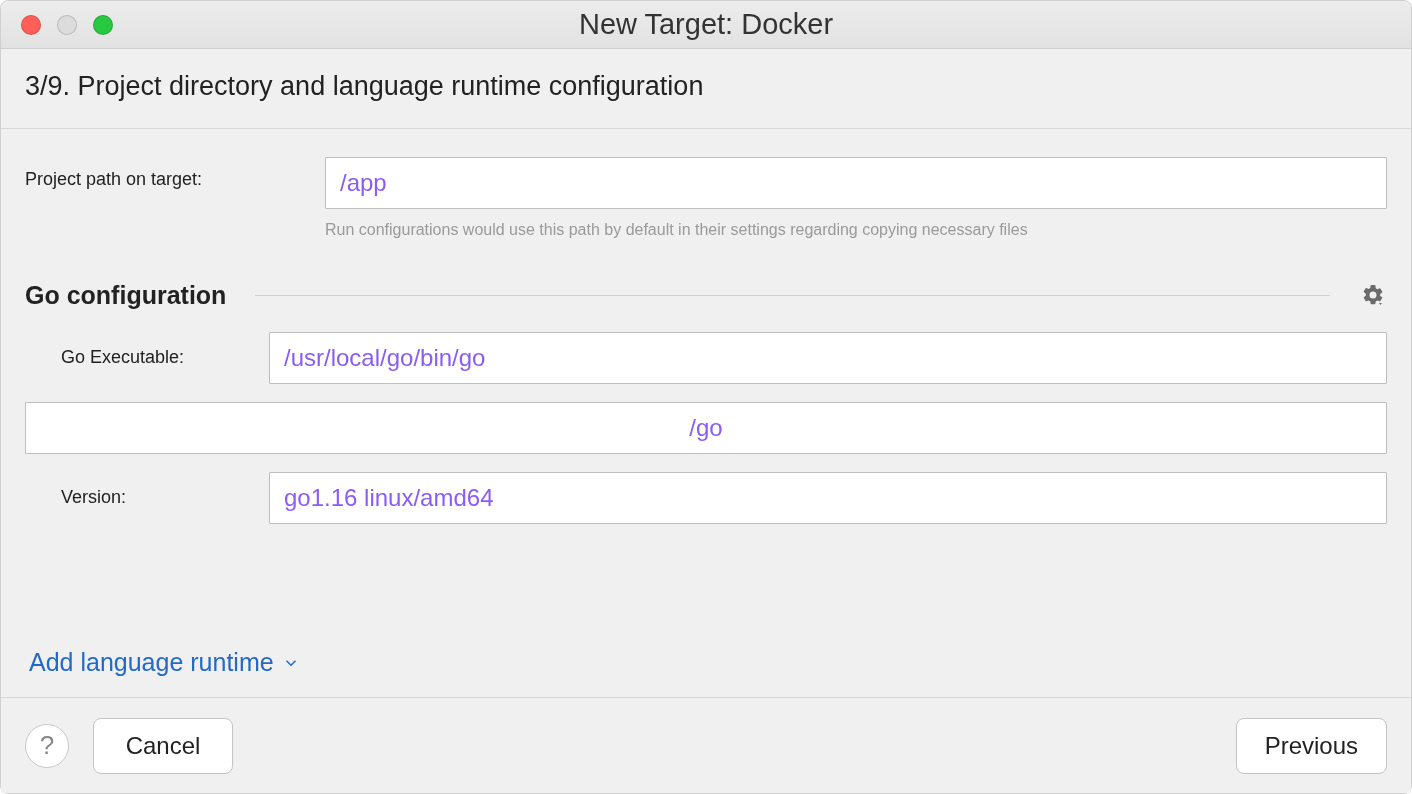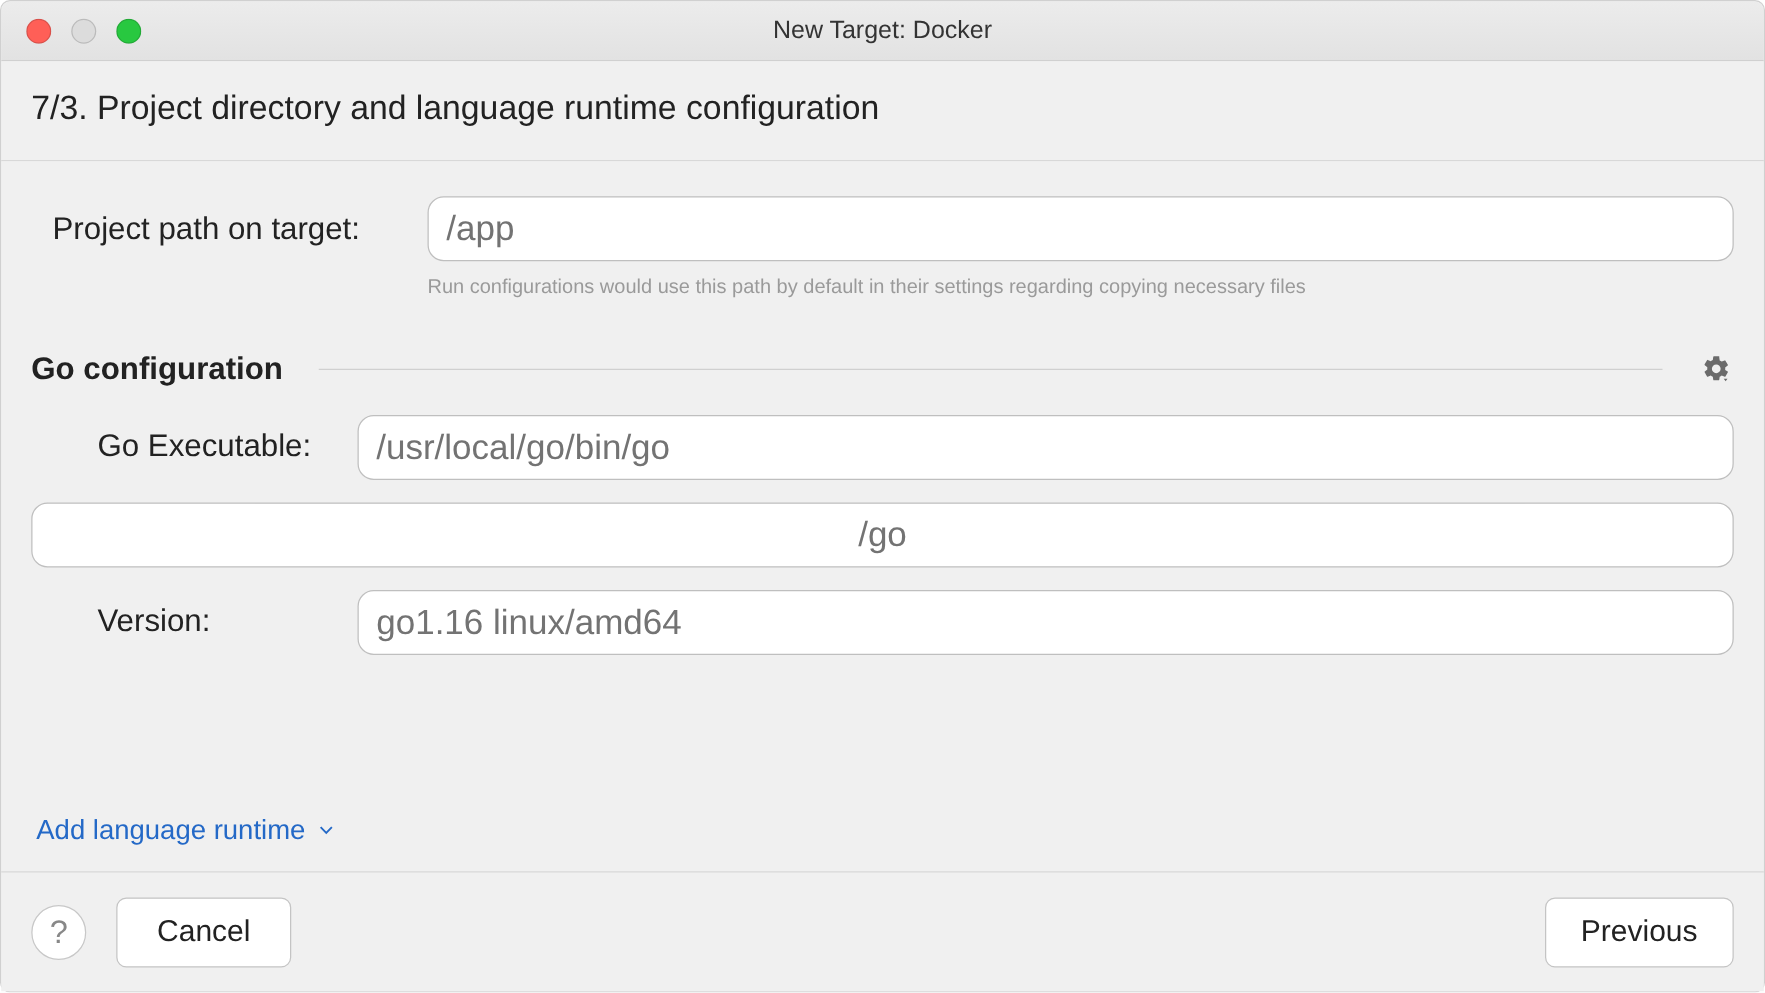--- a/index.html
+++ b/index.html
@@ -4,37 +4,37 @@
 <style>
   * { box-sizing: border-box; margin: 0; padding: 0; }
   html, body { width: 1412px; height: 794px; font-family: -apple-system, "Helvetica Neue", Arial, sans-serif; background: #fff; overflow: hidden; }
   .window { width: 1412px; height: 794px; display: flex; flex-direction: column; border: 1px solid #d0d0d0; border-radius: 8px; background: #f0f0f0; }
   .titlebar { height: 48px; background: linear-gradient(#ececec,#e2e2e2); border-bottom: 1px solid #d0d0d0; border-radius: 8px 8px 0 0; display: flex; align-items: center; position: relative; }
   .traffic { display: flex; gap: 16px; align-items: center; margin-left: 20px; }
   .dot { width: 20px; height: 20px; border-radius: 50%; border: 1px solid rgba(0,0,0,0.15); }
   .dot.red { background:#ff5f57; }
   .dot.yellow { background:#dcdcdc; }
   .dot.green { background:#28c840; }
-  .title { position:absolute; left:0; right:0; text-align:center; font-size:20px; color:#333; }
+  .title { position:absolute; left:0; right:0; text-align:center; font-size:29px; color:#333; }
   .subtitle-row { padding: 22px 24px 26px 24px; border-bottom:1px solid #d8d8d8; background:#f0f0f0; font-size:27px; color:#222; }
   .body { flex:1; background:#f0f0f0; padding: 28px 24px 0 24px; display:flex; flex-direction:column; }
   .row { display:flex; align-items:flex-start; margin-bottom: 14px; }
-  .label { width: 300px; font-size:25px; color:#222; padding-top:12px;margin-left:17px; }
+  .label { width: 300px; font-size:18px; color:#222; padding-top:12px; }
   .label.indent { padding-left: 36px; width:244px; }
   .field-col { flex:1; display:flex; flex-direction:column; }
-  .input { width:100%; height:52px; background:#fff; border:1px solid #bfbfbf; border-radius:13px; font-size:28px; padding: 0 14px; color:#737373; outline:none; }
+  .input { width:100%; height:52px; background:#fff; border:1px solid #bfbfbf; border-radius:1px; font-size:24px; padding: 0 14px; color:#8b5cf6; outline:none; }
   .helper { font-size:16px; color:#9a9a9a; margin-top:10px; line-height:1.35; }
   .section { display:flex; align-items:center; margin: 26px 0 22px 0; gap: 29px; }
   .section-title { font-size:25px; font-weight:bold; color:#222; white-space:nowrap; }
   .section-line { flex:1; height:1px; background:#d0d0d0; }
   .gear { width:28px; height:28px; color:#6b6b6b; display:flex; align-items:center; justify-content:center; cursor:pointer; }
   .gear svg { width:24px; height:24px; }
   .row2 { display:flex; align-items:center; margin-bottom: 18px; }
   .row2 .label { padding-top:0; display:flex; align-items:center; height:52px;text-align:center; }
-  .link-row { margin-top: auto; margin-bottom: 20px; display:flex; align-items:center; gap:8px; color:#2469c7; font-size:22px; cursor:pointer; padding-left:4px; }
+  .link-row { margin-top: auto; margin-bottom: 20px; display:flex; align-items:center; gap:8px; color:#2469c7; font-size:25px; cursor:pointer; padding-left:4px; }
   .chev { width:18px; height:18px; }
   .footer { height: 96px; border-top:1px solid #d8d8d8; background:#f0f0f0; display:flex; align-items:center; padding: 0 24px; gap: 18px; }
   .help { width:44px; height:44px; border-radius:50%; border:1px solid #c8c8c8; background:#fff; display:flex; align-items:center; justify-content:center; font-size:26px; color:#888; cursor:pointer; margin-right: 6px;}
   .btn { height:56px; min-width: 140px; padding: 0 28px; border-radius:8px; border:1px solid #c4c4c4; background:#fff; font-size:24px; color:#222; cursor:pointer; }
   .spacer { flex:1; }
   .btn.primary { background: linear-gradient(#4a9cf2,#2f7fe6); color:#fff; border:1px solid #2e74d4; box-shadow: 0 0 0 3px rgba(58,131,219,0.35); }
 </style>
 </head>
 <body>
 
@@ -42,21 +42,21 @@
   <div class="titlebar">
     <div class="traffic">
       <div class="dot red"></div>
       <div class="dot yellow"></div>
       <div class="dot green"></div>
     </div>
     <div class="title">New Target: Docker</div>
   </div>
 
   <div class="subtitle-row">
-    <span>7/3. Project directory and language runtime configuration</span>
+    <span>3/9. Project directory and language runtime configuration</span>
   </div>
 
   <div class="body">
 
     <div class="row">
       <div class="label">Project path on target:</div>
       <div class="field-col">
         <input class="input" value="/app" style="">
         <div class="helper">Run configurations would use this path by default in their settings regarding copying necessary files</div>
       </div>

